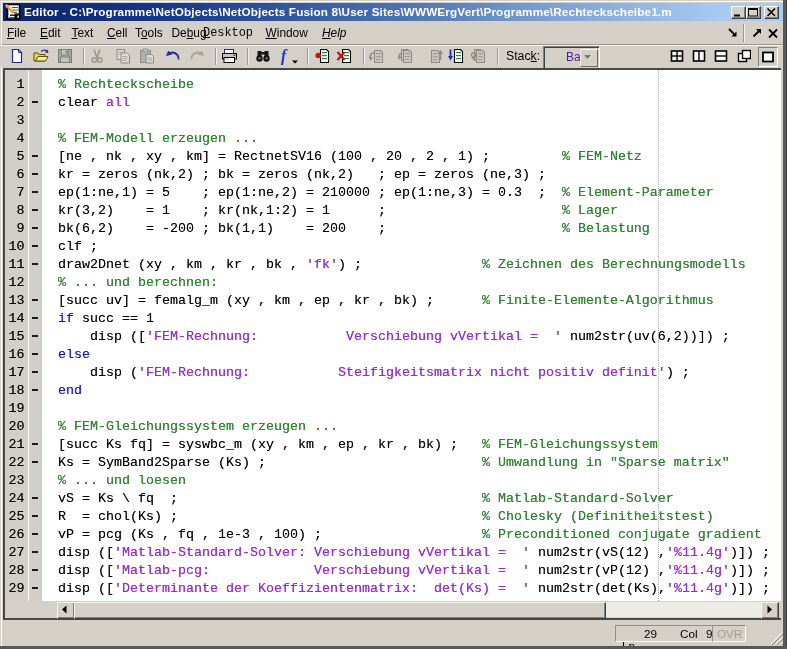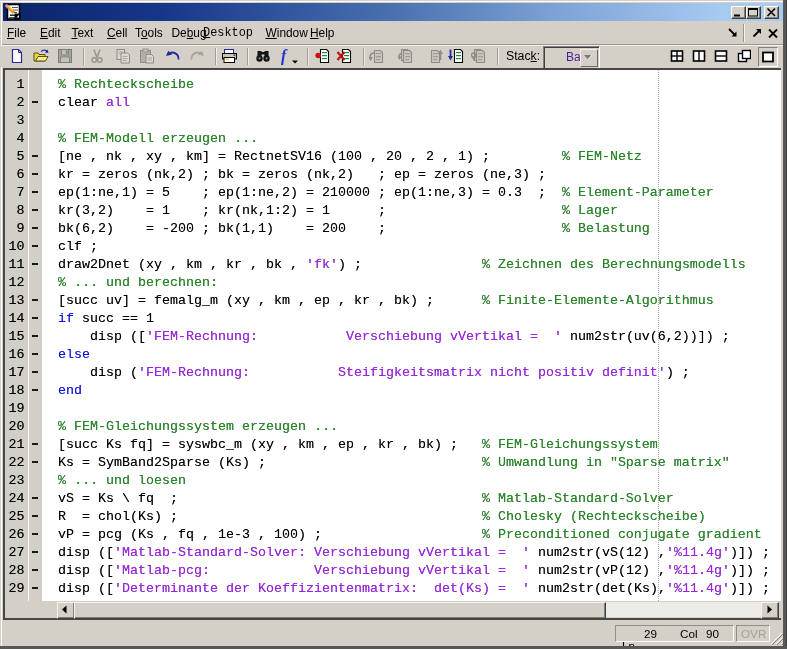--- a/index.html
+++ b/index.html
@@ -90,20 +90,21 @@
         <rect x="5" y="10.5" width="7" height="1.4" fill="#111"></rect>
         <rect x="4" y="13" width="6" height="1" fill="#555"></rect>
         <line x1="2.2" y1="2.2" x2="8.8" y2="8.8" stroke="#e89020" stroke-width="3"></line>
         <line x1="2.6" y1="1.6" x2="7.6" y2="6.6" stroke="#f8c860" stroke-width="1.2"></line>
         <circle cx="1.8" cy="1.8" r="1.6" fill="#f090a8"></circle>
         <polygon points="8.2,8.2 10.4,10.4 7.6,10.2" fill="#f8d8a8"></polygon>
         <rect x="9.5" y="9.5" width="6" height="6" fill="#000"></rect>
         <polygon points="11.5,13.5 14,13.5 14,11" fill="#fff"></polygon>
       </svg>
     </div>
+  <div class="abs" id="title-text">Editor - C:\Programme\NetObjects\NetObjects Fusion 8\User Sites\WWWErgVert\Programme\Rechteckscheibe1.m</div>
   <div class="abs capbtn" style="left:728px;">
       <svg width="13" height="11" viewBox="0 0 13 11">
         <rect x="2" y="7.5" width="6" height="2" fill="#000"></rect>
       </svg>
     </div>
   <div class="abs capbtn" style="left:743px;">
       <svg width="13" height="11" viewBox="0 0 13 11">
         <rect x="1.5" y="1.5" width="9" height="7.5" fill="none" stroke="#000" stroke-width="1"></rect>
         <rect x="1" y="1" width="10" height="2" fill="#000"></rect>
       </svg>
@@ -117,21 +118,21 @@
 
 <div class="abs" id="menubar">
   <div class="abs mi" style="left:5px;"><u>F</u>ile</div>
   <div class="abs mi" style="left:38px;"><u>E</u>dit</div>
   <div class="abs mi" style="left:69.5px;"><u>T</u>ext</div>
   <div class="abs mi" style="left:105px;"><u>C</u>ell</div>
   <div class="abs mi" style="left:133px;">T<u>o</u>ols</div>
   <div class="abs mi" style="left:169.5px;">De<u>b</u>ug</div>
   <div class="abs mi" style="left:201px;font-family:Liberation Mono, monospace;"><u>D</u>esktop</div>
   <div class="abs mi" style="left:263.5px;"><u>W</u>indow</div>
-  <div class="abs mi" style="left:308px;"><u>H</u>elp</div>
+  <div class="abs mi" style="left:320px;font-style:italic;"><u>H</u>elp</div>
   <div class="abs" style="left:725px;top:5px;">
       <svg width="12" height="12" viewBox="0 0 12 12">
         <line x1="2" y1="2" x2="7.5" y2="7.5" stroke="#000" stroke-width="1.8"></line>
         <polygon points="9.5,9.5 9.5,4.5 4.5,9.5" fill="#000"></polygon>
       </svg>
     </div>
   <div class="abs" style="left:741px;top:2px;width:1px;height:18px;background:#9a968e;border-right:1px solid #f4f2ee;"></div>
   <div class="abs" style="left:749px;top:5px;">
       <svg width="12" height="12" viewBox="0 0 12 12">
         <line x1="2.5" y1="9.5" x2="8" y2="4" stroke="#000" stroke-width="1.8"></line>
@@ -428,21 +429,21 @@
     disp ([<i class="p">'FEM-Rechnung:           Verschiebung vVertikal =  '</i> num2str(uv(6,2))]) ;
 <i class="b">else</i>
     disp (<i class="p">'FEM-Rechnung:           Steifigkeitsmatrix nicht positiv definit'</i>) ;
 <i class="b">end</i>
 
 <i class="c">% FEM-Gleichungssystem erzeugen ...</i>
 [succ Ks fq] = syswbc_m (xy , km , ep , kr , bk) ;   <i class="c">% FEM-Gleichungssystem</i>
 Ks = SymBand2Sparse (Ks) ;                           <i class="c">% Umwandlung in "Sparse matrix"</i>
 <i class="c">% ... und loesen</i>
 vS = Ks \ fq  ;                                      <i class="c">% Matlab-Standard-Solver</i>
-R  = chol(Ks) ;                                      <i class="c">% Cholesky (Rechteckscheibe)</i>
+R  = chol(Ks) ;                                      <i class="c">% Cholesky (Definitheitstest)</i>
 vP = pcg (Ks , fq , 1e-3 , 100) ;                    <i class="c">% Preconditioned conjugate gradient</i>
 disp ([<i class="p">'Matlab-Standard-Solver: Verschiebung vVertikal =  '</i> num2str(vS(12) ,<i class="p">'%11.4g'</i>)]) ;
 disp ([<i class="p">'Matlab-pcg:             Verschiebung vVertikal =  '</i> num2str(vP(12) ,<i class="p">'%11.4g'</i>)]) ;
 disp ([<i class="p">'Determinante der Koeffizientenmatrix:  det(Ks) =  '</i> num2str(det(Ks),<i class="p">'%11.4g'</i>)]) ;</pre>
   <div class="abs" id="hscroll">
     <div class="abs" id="strough"></div>
     <div class="abs sbtn" style="left:52px;">
         <svg width="14" height="13" viewBox="0 0 14 13">
           <polygon points="8.5,2.5 8.5,10.5 4,6.5" fill="#000"></polygon>
         </svg>
@@ -451,21 +452,21 @@
     <div class="abs sbtn" style="left:756px;">
         <svg width="14" height="13" viewBox="0 0 14 13">
           <polygon points="5.5,2.5 5.5,10.5 10,6.5" fill="#000"></polygon>
         </svg>
       </div>
   </div>
 </div>
 
 <div class="abs" id="statusbar">
   <div class="abs sfield" style="left:613px;width:117px;"><span style="position:absolute;left:6px;top:12px;">Ln</span><span style="position:absolute;left:28px;top:0;">29</span><span style="position:absolute;left:64px;top:0;">Col</span><span style="position:absolute;left:90px;top:0;">90</span></div>
-  <div class="abs sfield" style="left:734px;width:32px;color:#a3a098;text-align:right;"><span style="position:absolute;left:4px;top:0;">OVR</span></div>
+  <div class="abs sfield" style="left:710px;width:32px;color:#a3a098;text-align:right;"><span style="position:absolute;left:4px;top:0;">OVR</span></div>
   <div class="abs" style="left:766px;top:10px;">
       <svg width="16" height="16" viewBox="0 0 16 16">
         <line x1="14" y1="3" x2="3" y2="14" stroke="#fff" stroke-width="1"></line>
         <line x1="15" y1="4" x2="4" y2="15" stroke="#8a867e" stroke-width="1"></line>
         <line x1="14" y1="8" x2="8" y2="14" stroke="#fff" stroke-width="1"></line>
         <line x1="15" y1="9" x2="9" y2="15" stroke="#8a867e" stroke-width="1"></line>
         <line x1="14" y1="13" x2="13" y2="14" stroke="#fff" stroke-width="1"></line>
         <line x1="15" y1="14" x2="14" y2="15" stroke="#8a867e" stroke-width="1"></line>
       </svg>
     </div>

